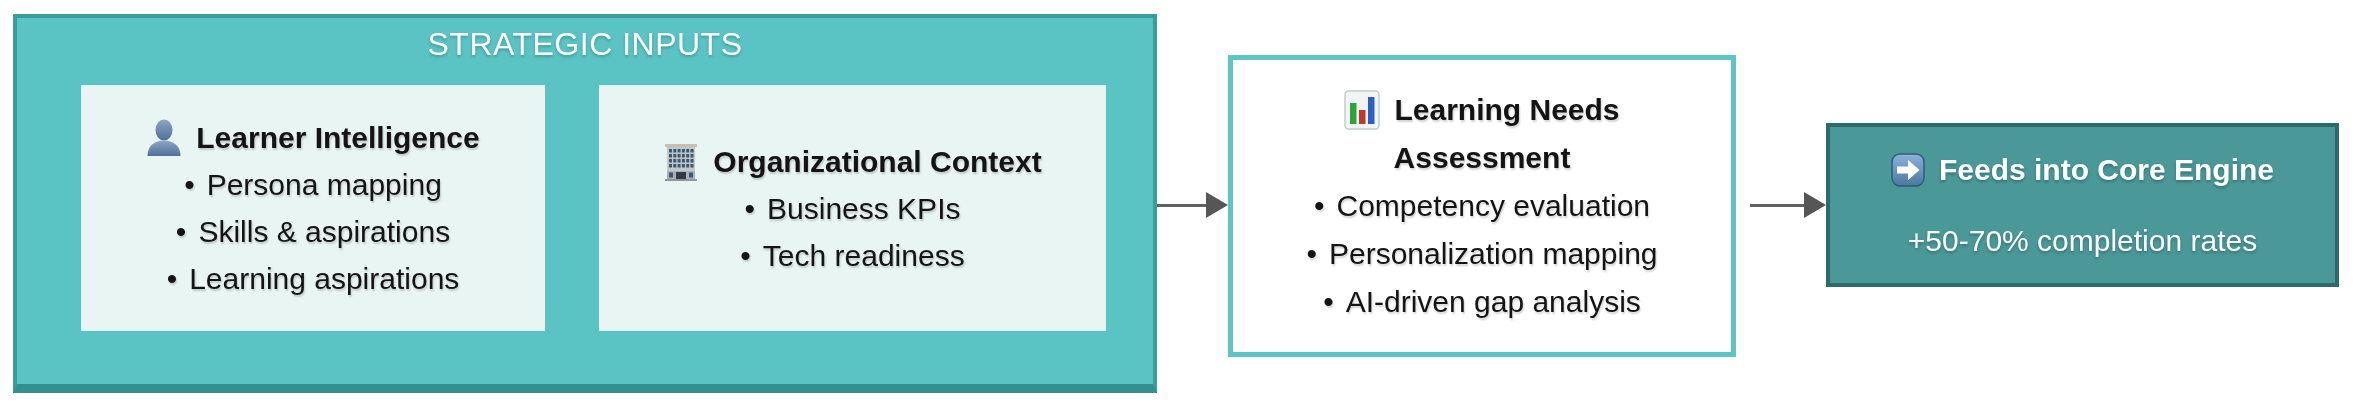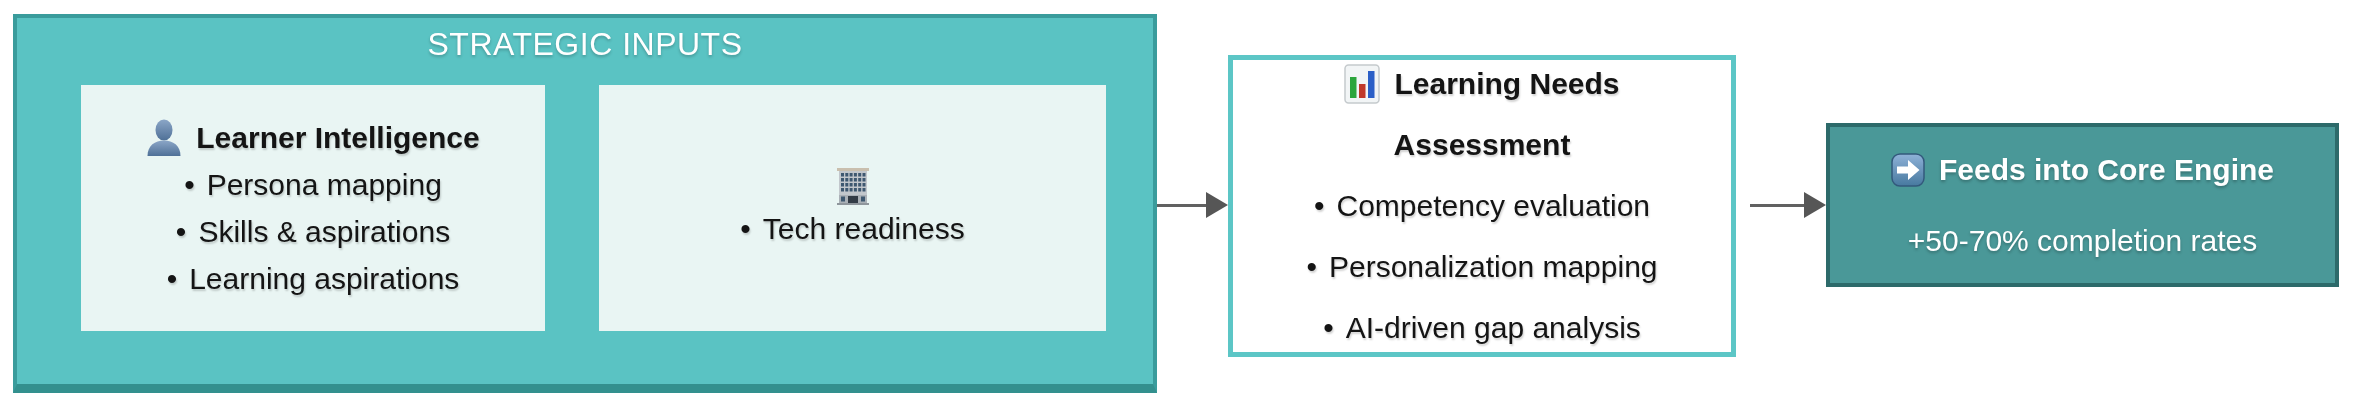--- a/index.html
+++ b/index.html
@@ -35,21 +35,21 @@
   .card2 { left: 582px; top: 67px; width: 507px; height: 246px; }
   .title-row { display: flex; align-items: center; justify-content: center; gap: 14px; }
   .card-title { font-weight: bold; }
   .icon { display: inline-flex; align-items: center; }
   .icon svg { display: block; }
 
   
   .mid-box {
     position: absolute; left: 1228px; top: 55px; width: 508px; height: 302px;
     background: #ffffff; border: 5px solid #5cc6c6;
-    display: flex; flex-direction: column; justify-content: space-between; align-items: center;
+    display: flex; flex-direction: column; justify-content: center; align-items: center;
     color: #141414; font-size: 30px; line-height: 48px;
     text-shadow: 1px 2px 2px rgba(0,0,0,0.18);
   }
   .mid-title { font-weight: bold; }
 
   
   .end-box {
     position: absolute; left: 1826px; top: 123px; width: 513px; height: 164px;
     background: #4a9898; border: 4px solid #2d6a6a;
     display: flex; flex-direction: column; justify-content: center; align-items: center;
@@ -135,21 +135,23 @@
                 <rect x="23.2" y="23" width="3" height="3.5"></rect>
                 <rect x="27.5" y="23" width="3" height="3.5"></rect>
             </g>
             <rect x="4" y="30" width="28" height="8" fill="#aab0b6"></rect>
             <rect x="6" y="31.5" width="4" height="5" fill="#3e5870"></rect>
             <rect x="26" y="31.5" width="4" height="5" fill="#3e5870"></rect>
             <rect x="13" y="31" width="10" height="7" fill="#333c46"></rect>
             <rect x="2" y="38" width="32" height="2" fill="#8f969c"></rect>
           </svg>
         </span>
+        <span class="card-title">Organizational Context</span>
       </div>
+      <div class="bullet">Business KPIs</div>
       <div class="bullet">Tech readiness</div>
     </div>
   </div>
 
   <div class="arrow-shaft shaft1"></div>
   <div class="arrow-head head1"></div>
 
   <div class="mid-box">
     <div class="title-row">
       <span class="icon">

